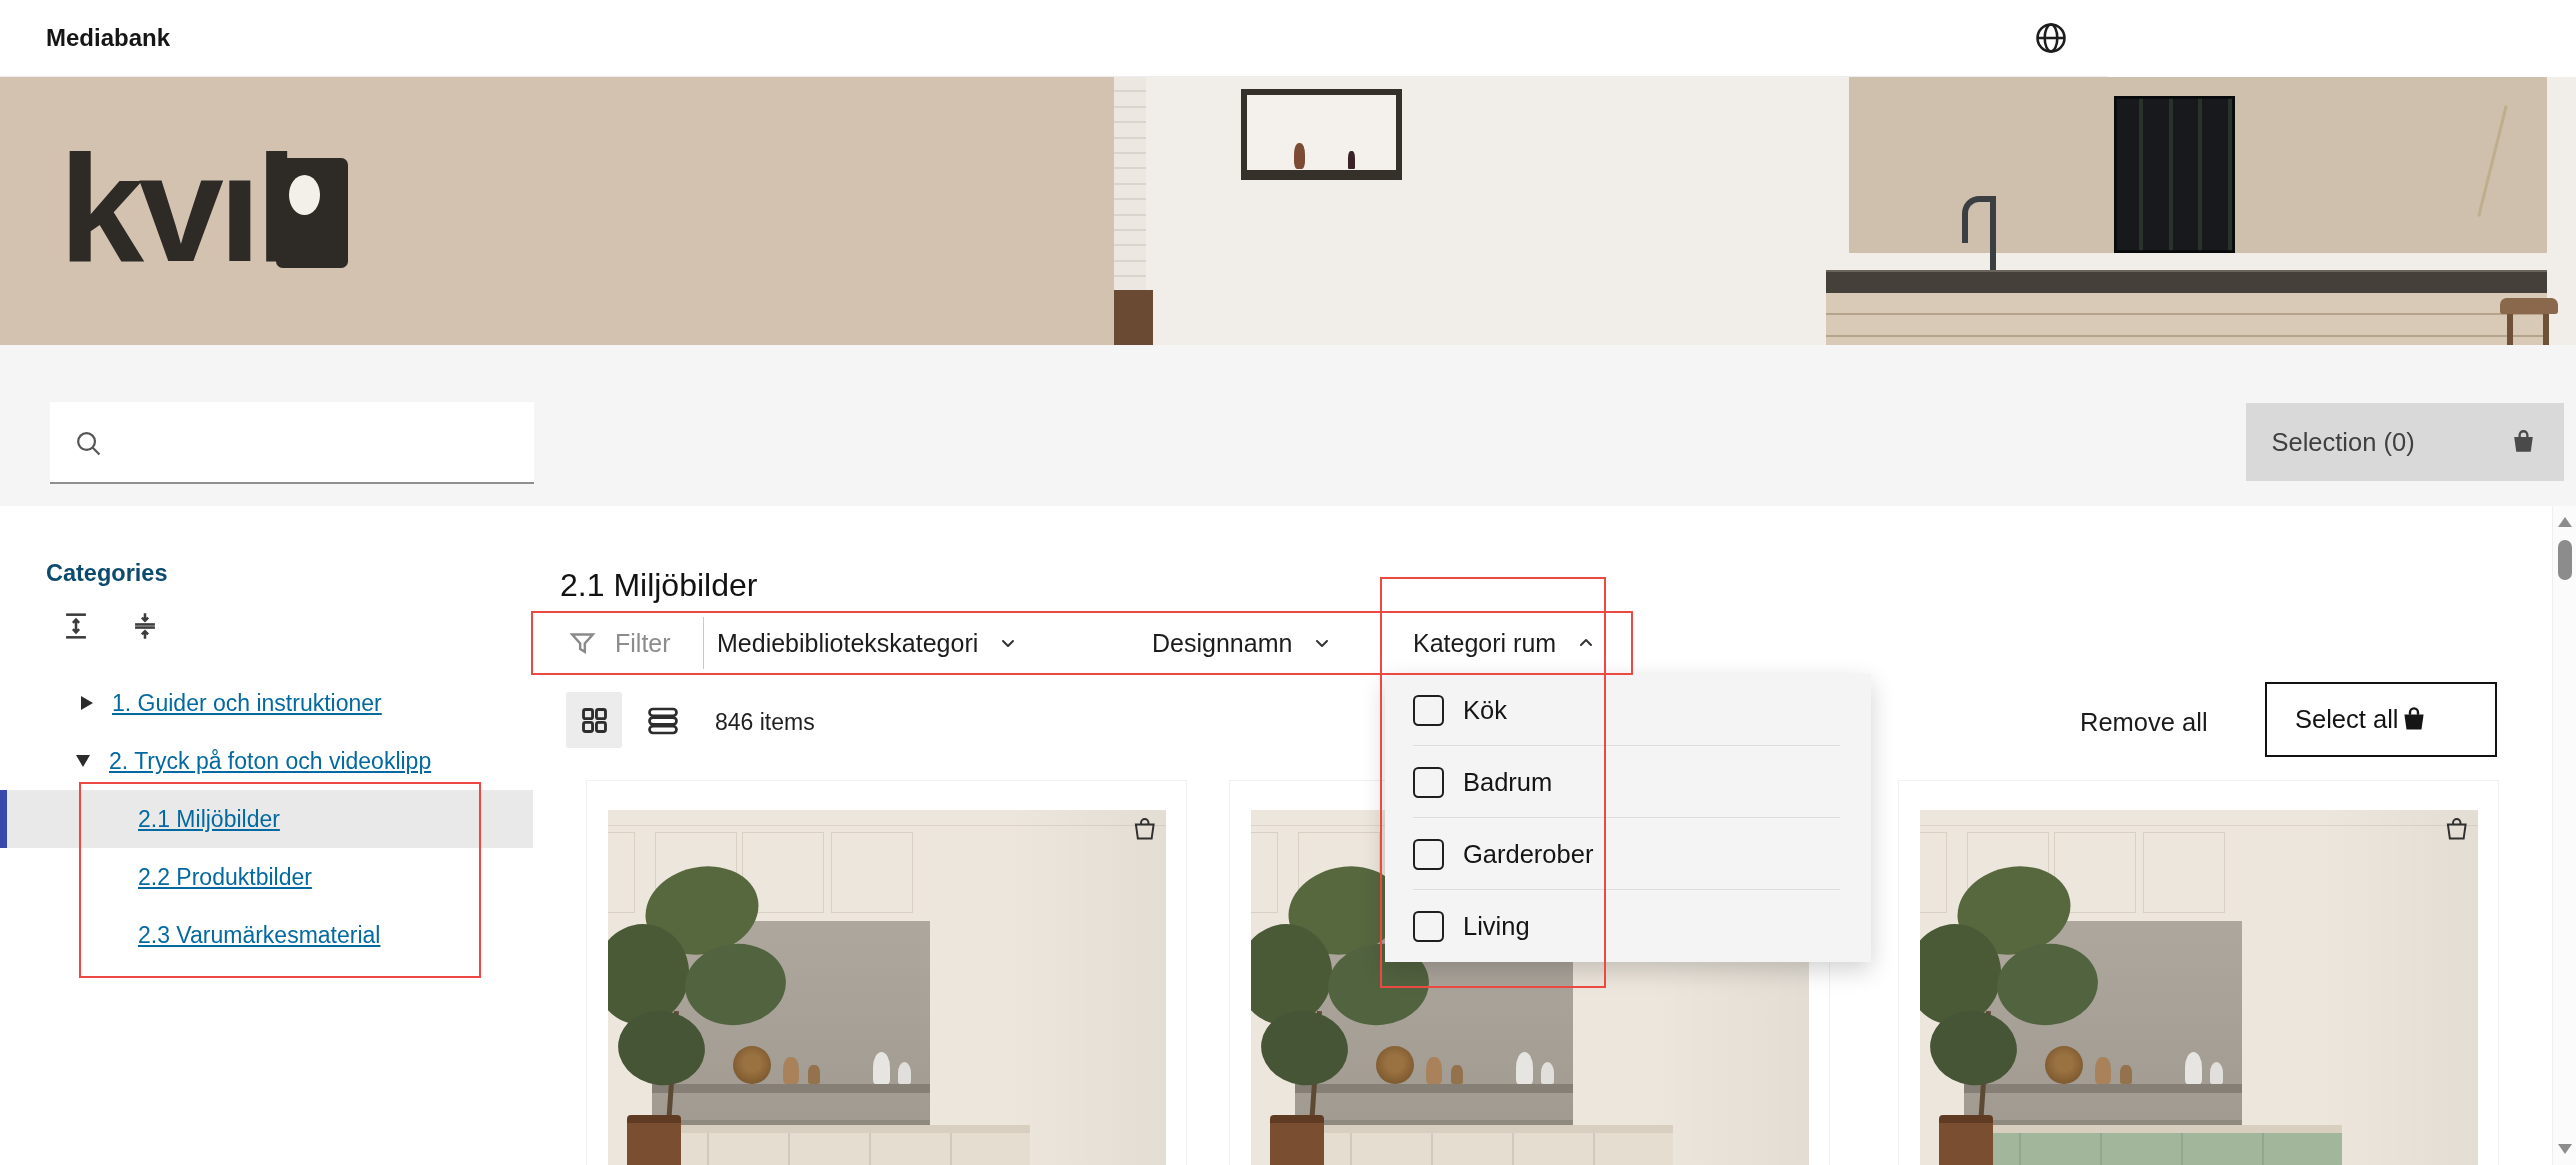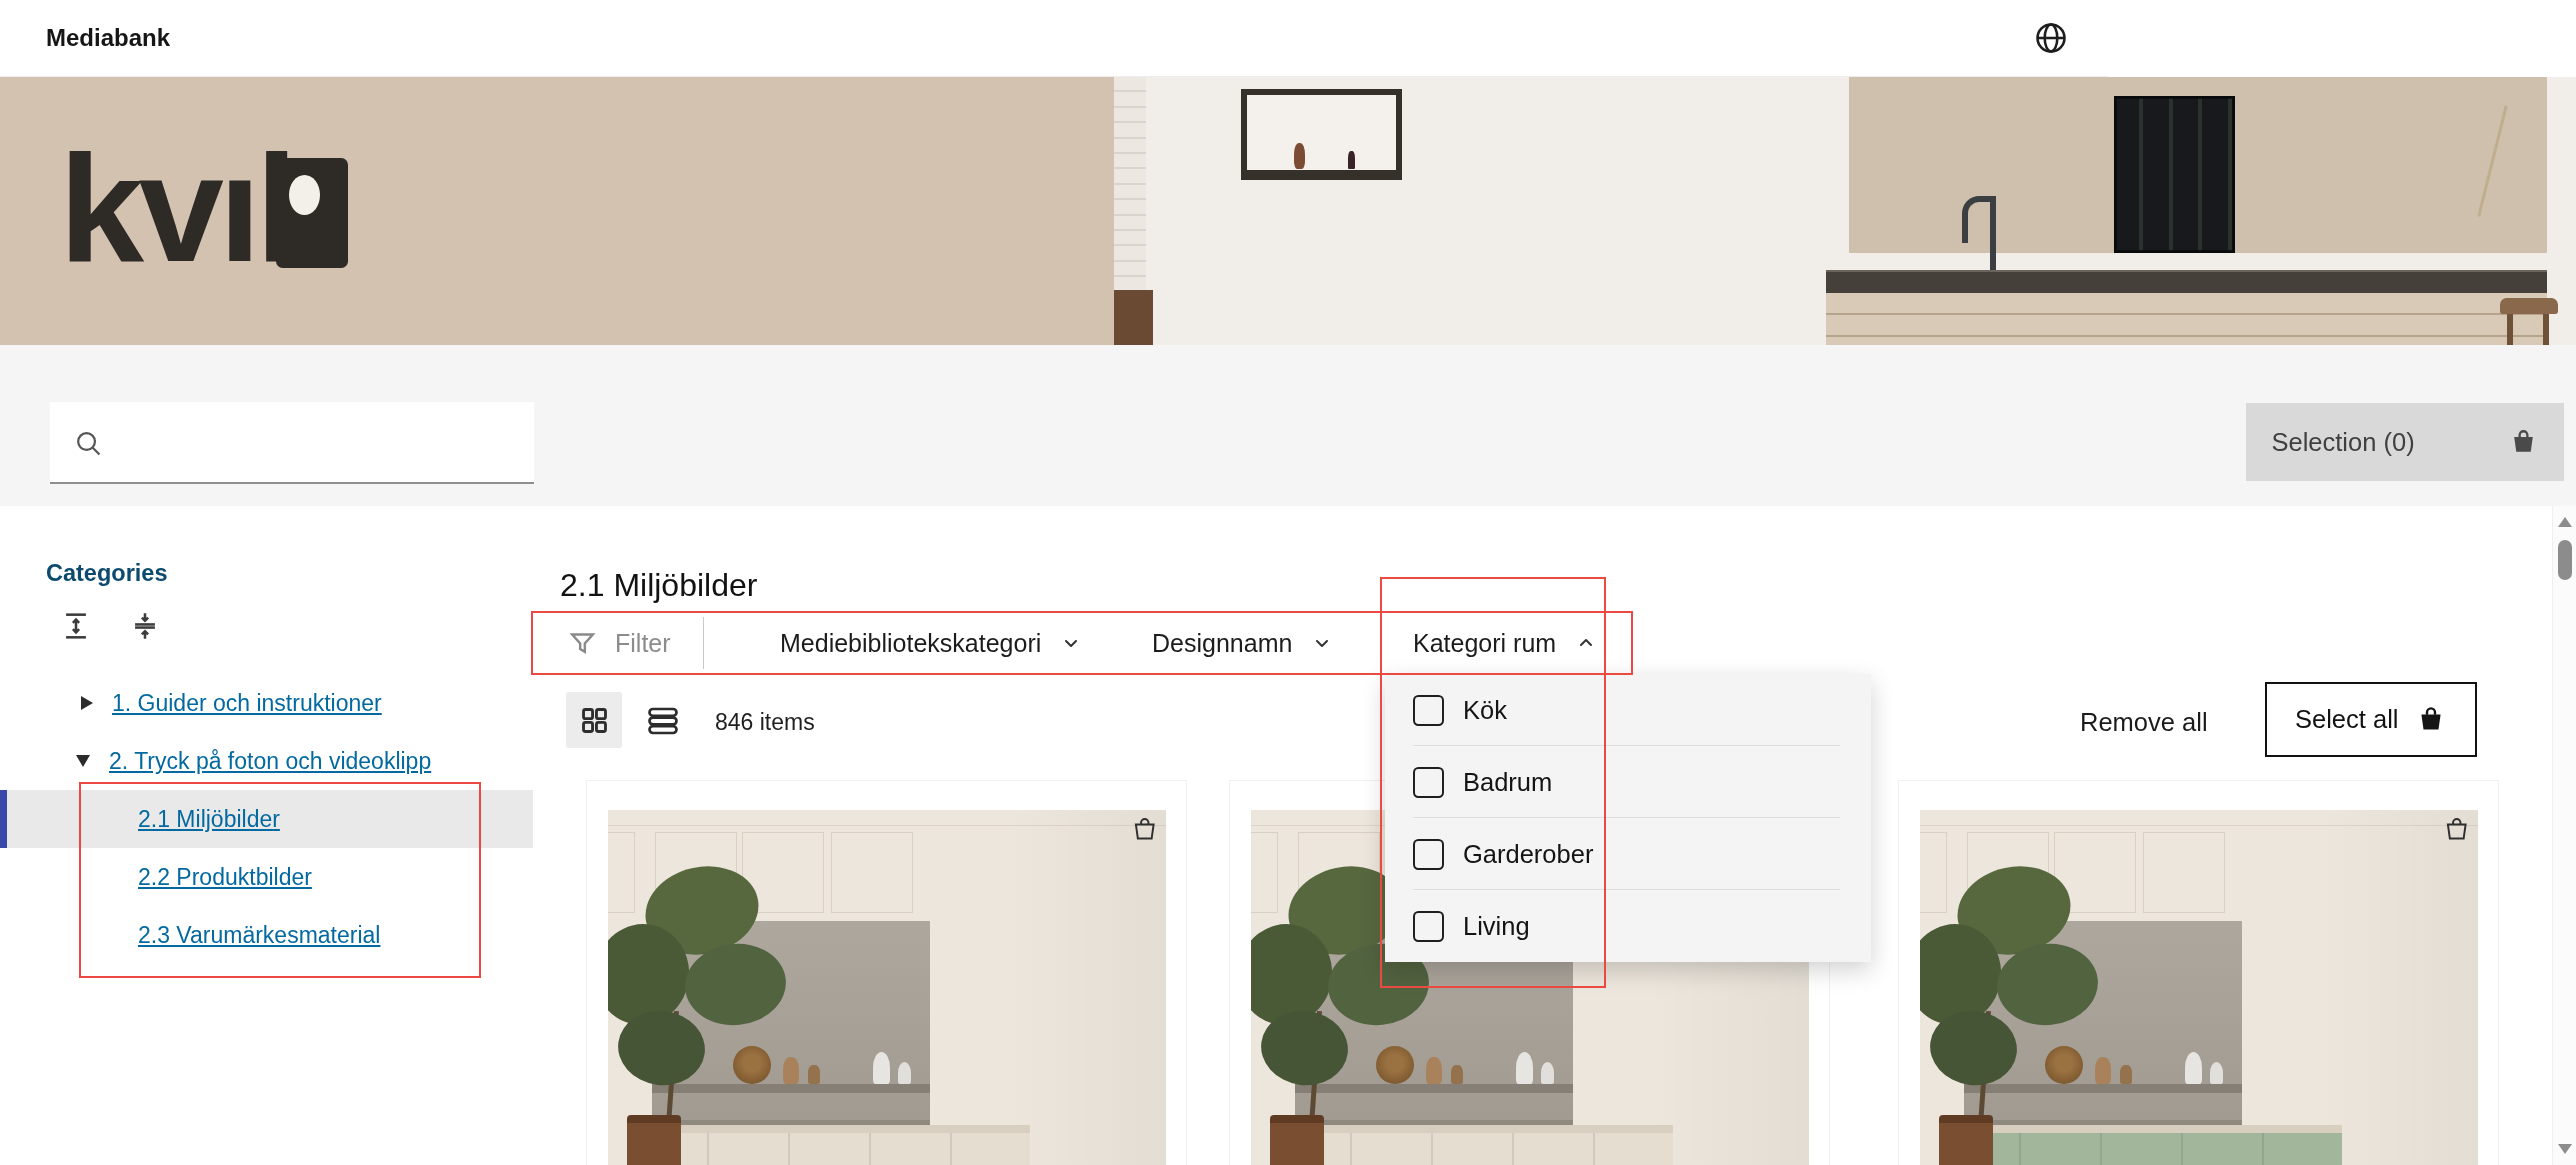--- a/index.html
+++ b/index.html
@@ -63,28 +63,28 @@
   .tree-row.child .tree-label { margin-left:138px; }
 
   
   .main-heading { position:absolute; left:560px; top:567px; font-size:32px; font-weight:500; color:#121212; }
   .filter-row { position:absolute; left:0; top:612px; width:2576px; height:63px; }
   .funnel { position:absolute; left:567px; top:16px; }
   .filter-label { position:absolute; left:615px; top:17.4px; font-size:25px; color:#8c8c8c; }
   .v-divider { position:absolute; left:703px; top:5.4px; width:1.3px; height:52px; background:#c9c9c9; }
   .chip { position:absolute; top:13.4px; display:flex; align-items:center; gap:17.4px; height:36px; font-size:25px; color:#1c1c1c; cursor:pointer; white-space:nowrap; }
   .chip svg { flex:none; }
-  .chip.c1 { left:780px; } .chip.c2 { left:1152px; } .chip.c3 { left:1413px; }
+  .chip.c1 { left:717px; } .chip.c2 { left:1152px; } .chip.c3 { left:1413px; }
 
   .items-row { position:absolute; left:0; top:682px; width:2576px; height:75px; }
   .grid-btn { position:absolute; left:566px; top:10px; width:56px; height:56px; background:#ececec; border-radius:2.7px; display:flex; align-items:center; justify-content:center; cursor:pointer; }
   .list-btn { position:absolute; left:643px; top:19px; width:40px; height:40px; display:flex; align-items:center; justify-content:center; cursor:pointer; }
   .items-count { position:absolute; left:715px; top:27px; font-size:23px; color:#1f1f1f; }
   .remove-all { position:absolute; left:2080px; top:25.5px; font-size:25.5px; color:#1b1b1b; cursor:pointer; }
-  .select-all-btn { position:absolute; left:2265px; top:0; width:212px; height:75px; background:#fff; border:2px solid #121212; display:flex; align-items:center; justify-content:space-between; padding:0 28px; cursor:pointer; }
+  .select-all-btn { position:absolute; left:2265px; top:0; width:232px; height:75px; background:#fff; border:2px solid #121212; display:flex; align-items:center; padding:0 28px; cursor:pointer; }
   .select-all-label { font-size:25.5px; color:#121212; }
 
   
   .dropdown { position:absolute; left:1385px; top:674px; width:486px; background:var(--dropdown-bg); box-shadow:0 8px 23px rgba(0,0,0,.18); z-index:5; }
   .opt-row { position:relative; height:72px; display:flex; align-items:center; padding-left:28px; gap:19px; cursor:pointer; }
   .opt-row:not(:last-child)::after { content:""; position:absolute; left:28px; right:31px; bottom:0; height:1.3px; background:#ddd; }
   .checkbox { width:31px; height:31px; border:2px solid #1f1f1f; border-radius:5.4px; flex:none; background:transparent; }
   .opt-label { font-size:25.5px; color:#141414; }
 
   

